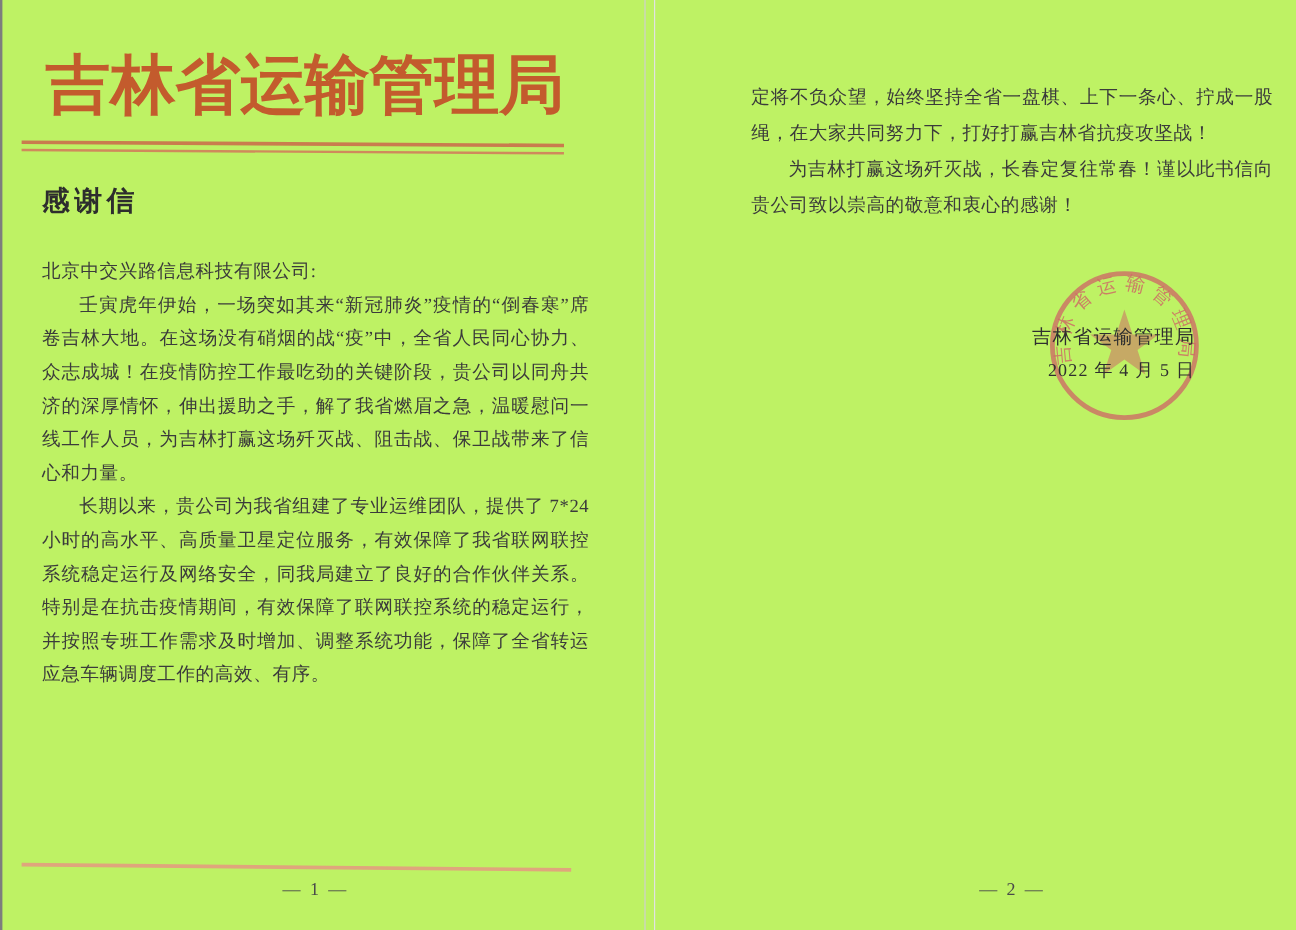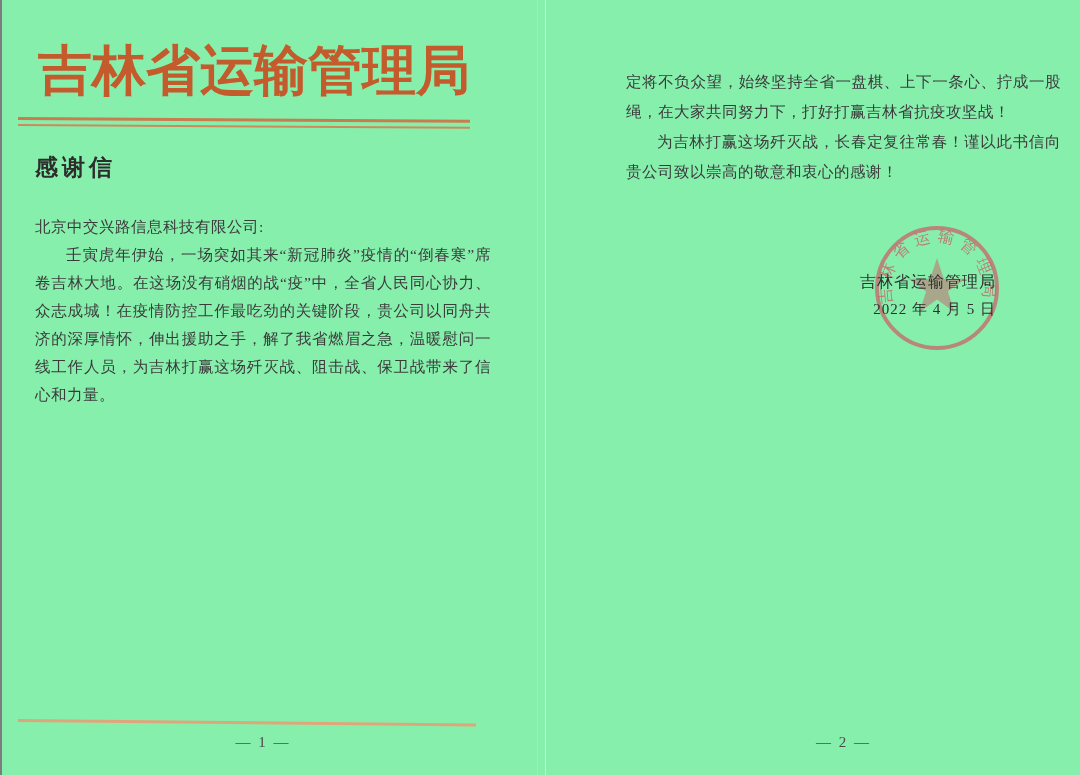--- a/index.html
+++ b/index.html
@@ -1,17 +1,17 @@
 <!DOCTYPE html>
 <html><head>
 <meta charset="utf-8">
 <style>
   html,body{margin:0;padding:0;background:#ffffff;}
   .scan{
-    position:relative;width:1080px;height:775px;background:#86efac;
+    position:relative;width:1080px;height:775px;background:#bef264;
     overflow:hidden;font-family:"Liberation Serif","DejaVu Serif",serif;
   }
   .edge-left{position:absolute;left:0;top:0;width:2px;height:775px;background:#7d7d7d;}
   .divider-a{position:absolute;left:537px;top:0;width:1px;height:775px;background:#cfcfcf;}
   .divider-b{position:absolute;left:545px;top:0;width:1px;height:775px;background:#e2e2e2;}
   .page{position:absolute;top:0;height:775px;background:transparent;}
   .page1{left:0;width:537px;}
   .page2{left:546px;width:534px;}
 
   .letterhead{
@@ -66,20 +66,21 @@
   <div class="edge-left"></div>
 
   <div class="page page1">
     <div class="letterhead">吉林省运输管理局</div>
     <div class="head-rule"></div>
     <div class="letter-title">感谢信</div>
 
     <div class="body-text p1-body">
       <p class="salutation">北京中交兴路信息科技有限公司:</p>
       <p>壬寅虎年伊始，一场突如其来“新冠肺炎”疫情的“倒春寒”席卷吉林大地。在这场没有硝烟的战“疫”中，全省人民同心协力、众志成城！在疫情防控工作最吃劲的关键阶段，贵公司以同舟共济的深厚情怀，伸出援助之手，解了我省燃眉之急，温暖慰问一线工作人员，为吉林打赢这场歼灭战、阻击战、保卫战带来了信心和力量。</p>
+      <p>长期以来，贵公司为我省组建了专业运维团队，提供了 7*24 小时的高水平、高质量卫星定位服务，有效保障了我省联网联控系统稳定运行及网络安全，同我局建立了良好的合作伙伴关系。特别是在抗击疫情期间，有效保障了联网联控系统的稳定运行，并按照专班工作需求及时增加、调整系统功能，保障了全省转运应急车辆调度工作的高效、有序。</p>
     </div>
 
     <div class="foot-rule"></div>
     <div class="page-num p1-num">— 1 —</div>
   </div>
 
   <div class="divider-a"></div>
   <div class="divider-b"></div>
 
   <div class="page page2">

